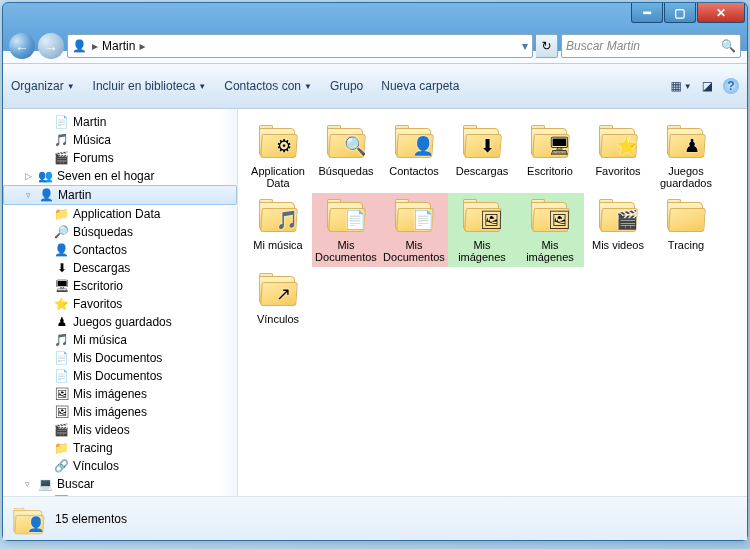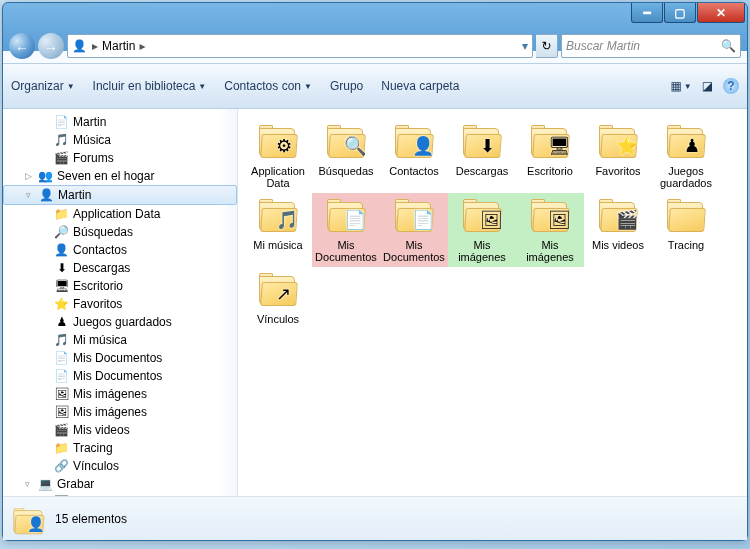--- a/index.html
+++ b/index.html
@@ -205,21 +205,21 @@
           <span>Tracing</span>
         </div>
         <div class="tree-item" style="padding-left: 38px;">
           <span style="width:10px"></span>
           <span class="ti-icon">🔗</span>
           <span>Vínculos</span>
         </div>
         <div class="tree-item" style="padding-left: 22px;">
           <span style="width:10px;color:#888;font-size:9px">▿</span>
           <span class="ti-icon">💻</span>
-          <span>Grabar</span>
+          <span>Buscar</span>
         </div>
         <div class="tree-item" style="padding-left: 38px;">
           <span style="width:10px"></span>
           <span class="ti-icon">💽</span>
           <span>Compartir (C:)</span>
         </div>
         <div class="tree-item" style="padding-left: 38px;">
           <span style="width:10px"></span>
         </div>
       </div>

